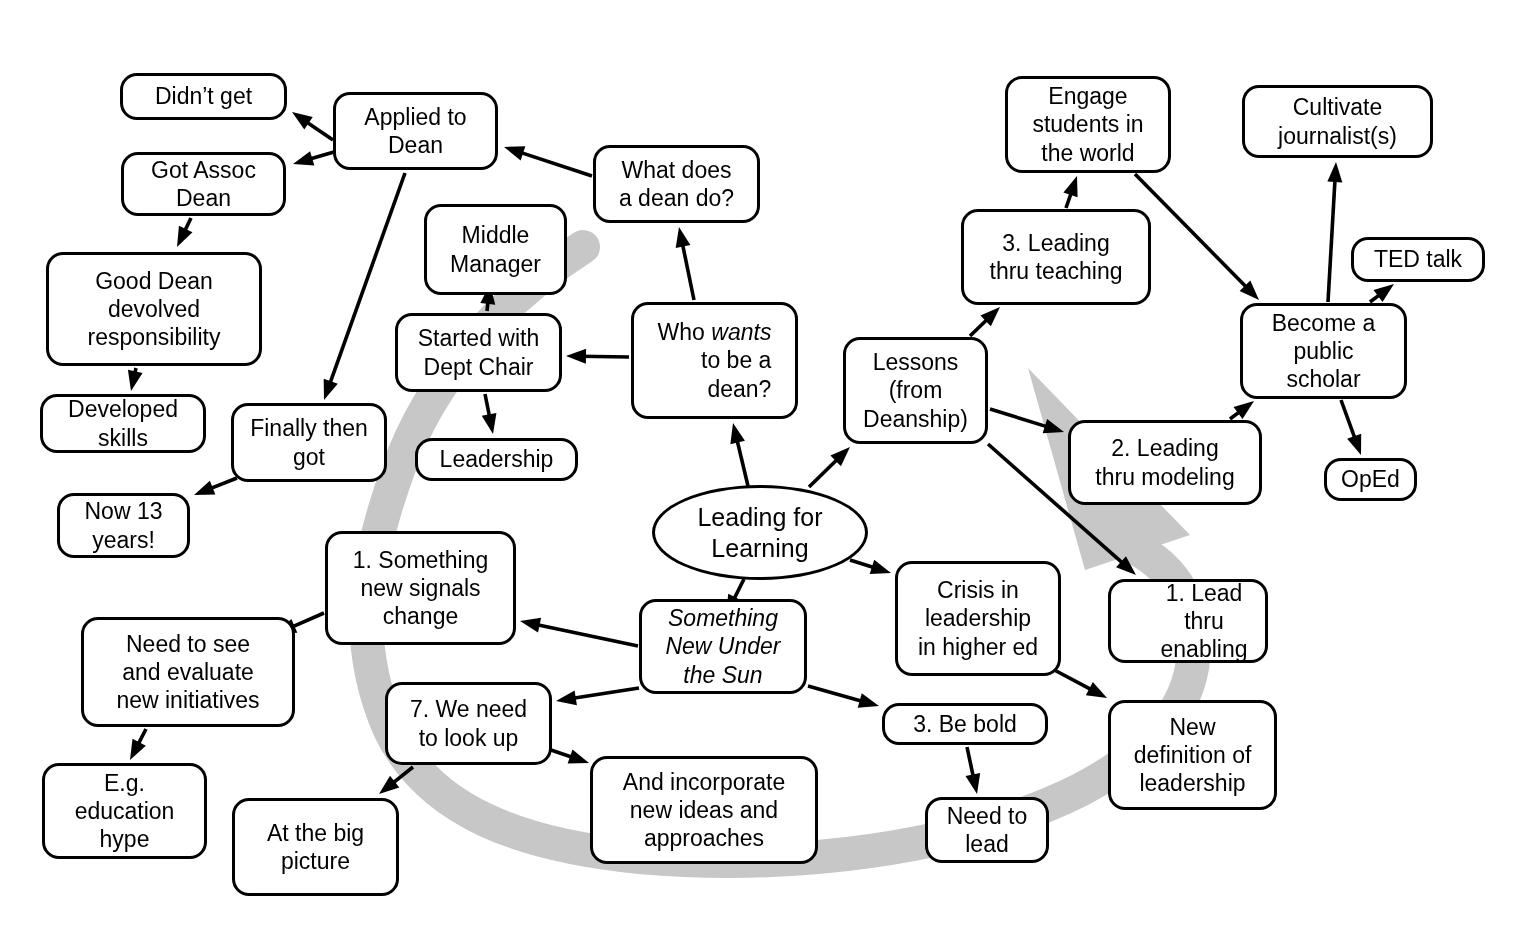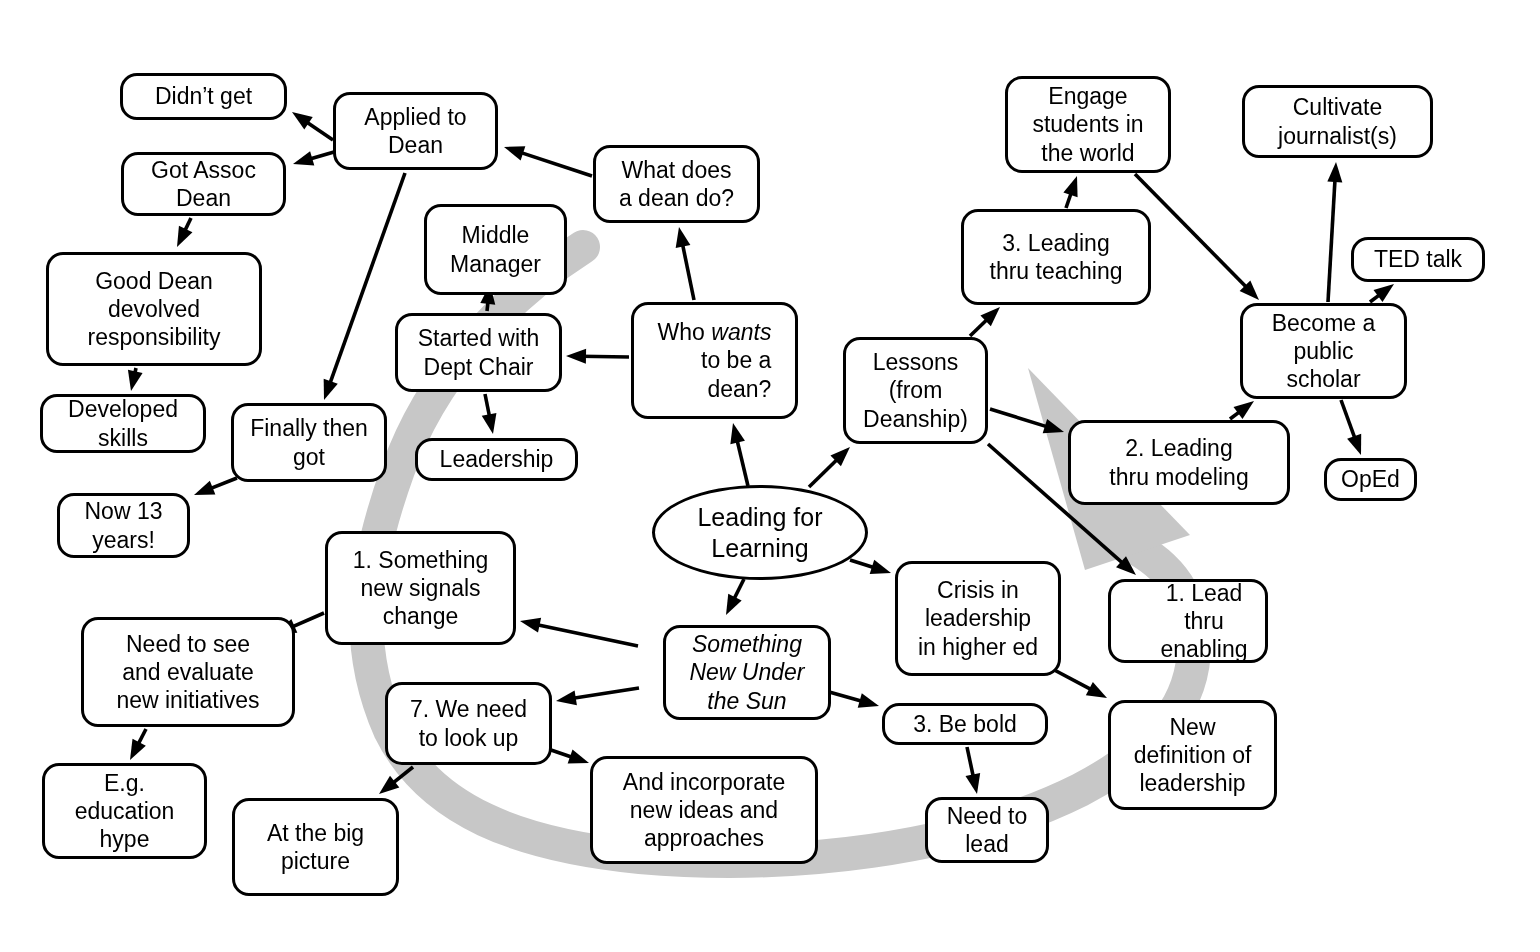--- a/index.html
+++ b/index.html
@@ -213,21 +213,21 @@
       <div class="node" style="left: 843px; top: 337px; width: 145px; height: 107px;">
         <span class="label">Lessons
 (from
 Deanship)</span>
       </div>
       <div class="node" style="left: 1240px; top: 303px; width: 167px; height: 96px;">
         <span class="label">Become a
 public
 scholar</span>
       </div>
-      <div class="node" style="left: 1068px; top: 420px; width: 222px; height: 85px;">
+      <div class="node" style="left: 1068px; top: 420px; width: 194px; height: 85px;">
         <span class="label">2. Leading
 thru modeling</span>
       </div>
       <div class="node" style="left: 40px; top: 394px; width: 166px; height: 59px;">
         <span class="label">Developed
 skills</span>
       </div>
       <div class="node" style="left: 231px; top: 403px; width: 156px; height: 79px;">
         <span class="label">Finally then
 got</span>
@@ -253,21 +253,21 @@
       </div>
       <div class="node" style="left: 1108px; top: 579px; width: 160px; height: 84px; padding-left: 32px;">
         <span class="label">1. Lead thru
 enabling</span>
       </div>
       <div class="node" style="left: 325px; top: 531px; width: 191px; height: 114px;">
         <span class="label">1. Something
 new signals
 change</span>
       </div>
-      <div class="node italic" style="left: 639px; top: 625px; width: 168px; height: 95px; margin-left: 24px;">
+      <div class="node italic" style="left: 639px; top: 599px; width: 168px; height: 95px;">
         <span class="label">Something
 New Under
 the Sun</span>
       </div>
       <div class="node" style="left: 57px; top: 617px; width: 214px; height: 110px; margin-left: 24px;">
         <span class="label">Need to see
 and evaluate
 new initiatives</span>
       </div>
       <div class="node" style="left: 385px; top: 682px; width: 167px; height: 83px;">

